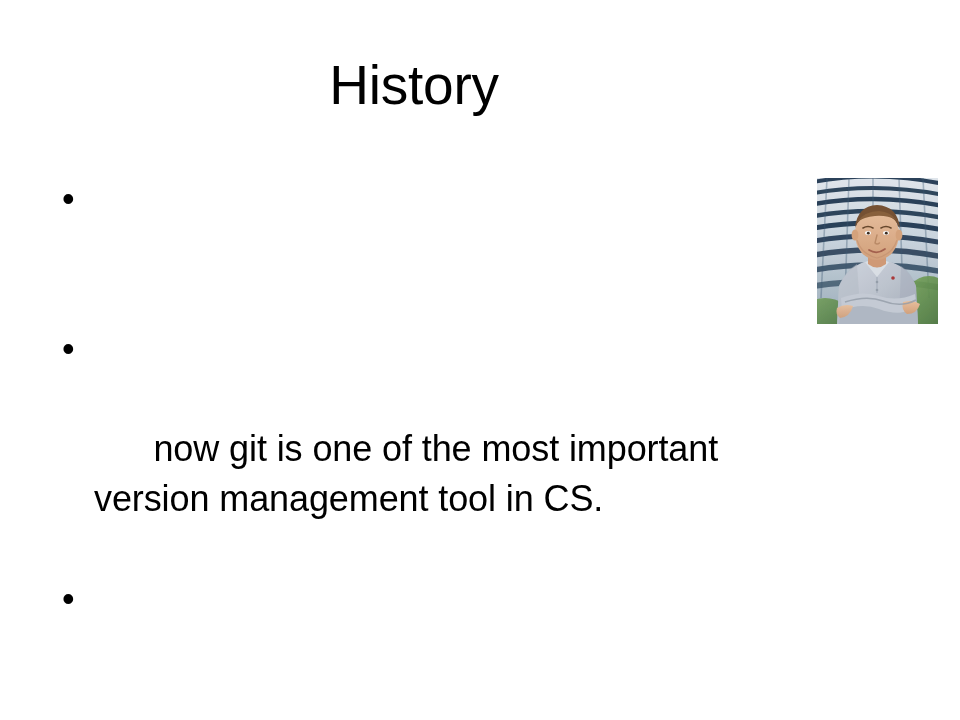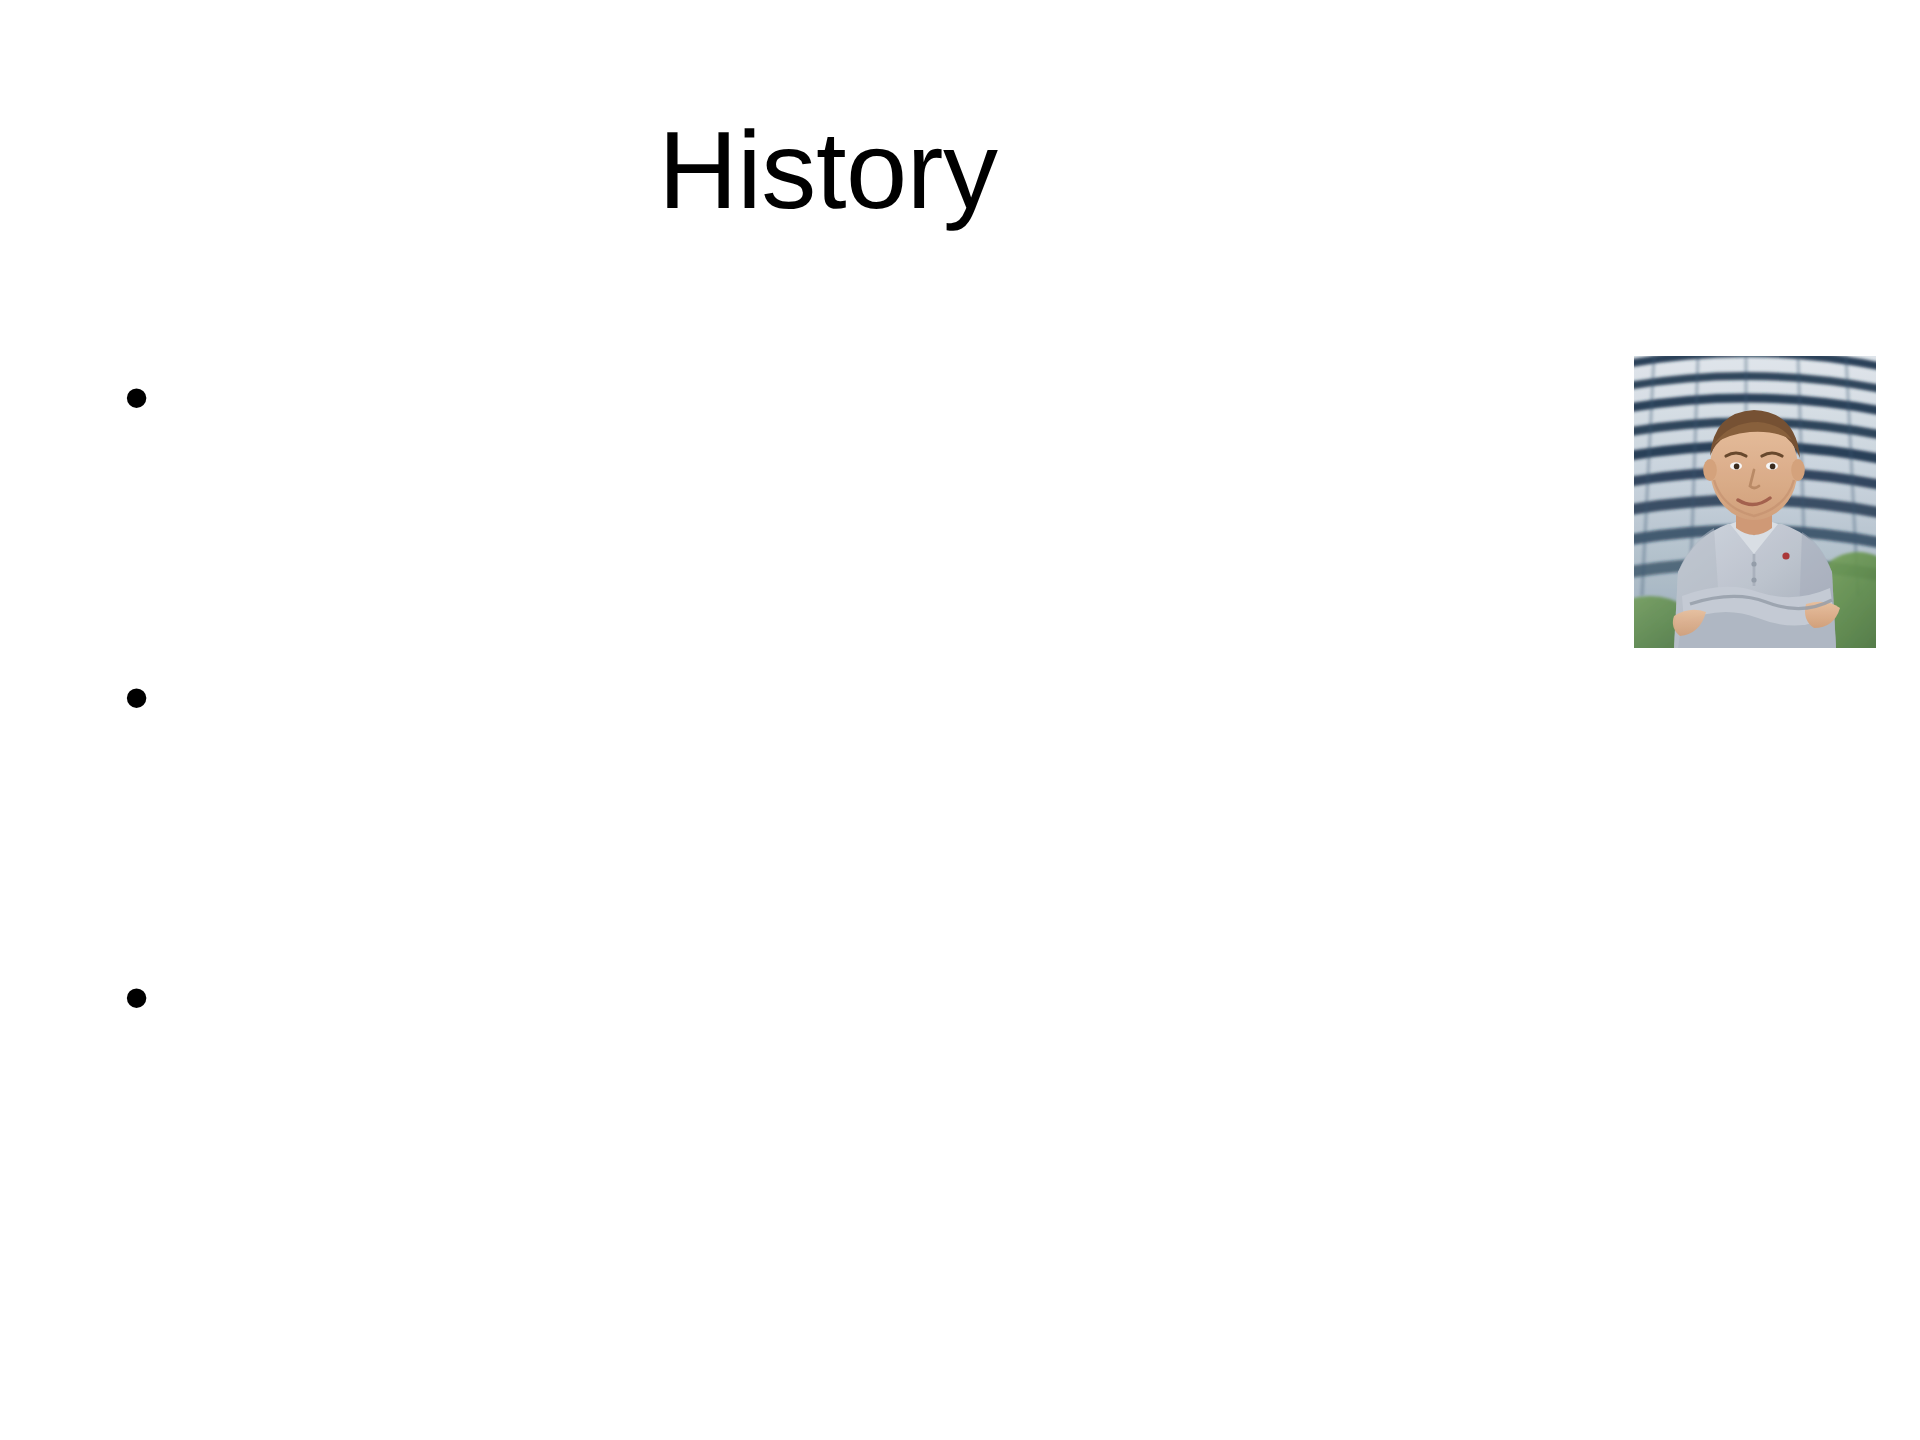--- a/index.html
+++ b/index.html
@@ -92,20 +92,21 @@
   <div class="slide-title">History</div>
 
   <ul class="body-list">
 
     <li class="bullet-item">
       <span class="bullet-marker">•</span>
     </li>
 
     <li class="bullet-item">
       <span class="bullet-marker">•</span>
+      <span>now git is one of the most important version management tool in CS.</span>
     </li>
 
     <li class="bullet-item">
       <span class="bullet-marker">•</span>
       
     </li>
 
   </ul>
 
   <div class="photo-frame">

